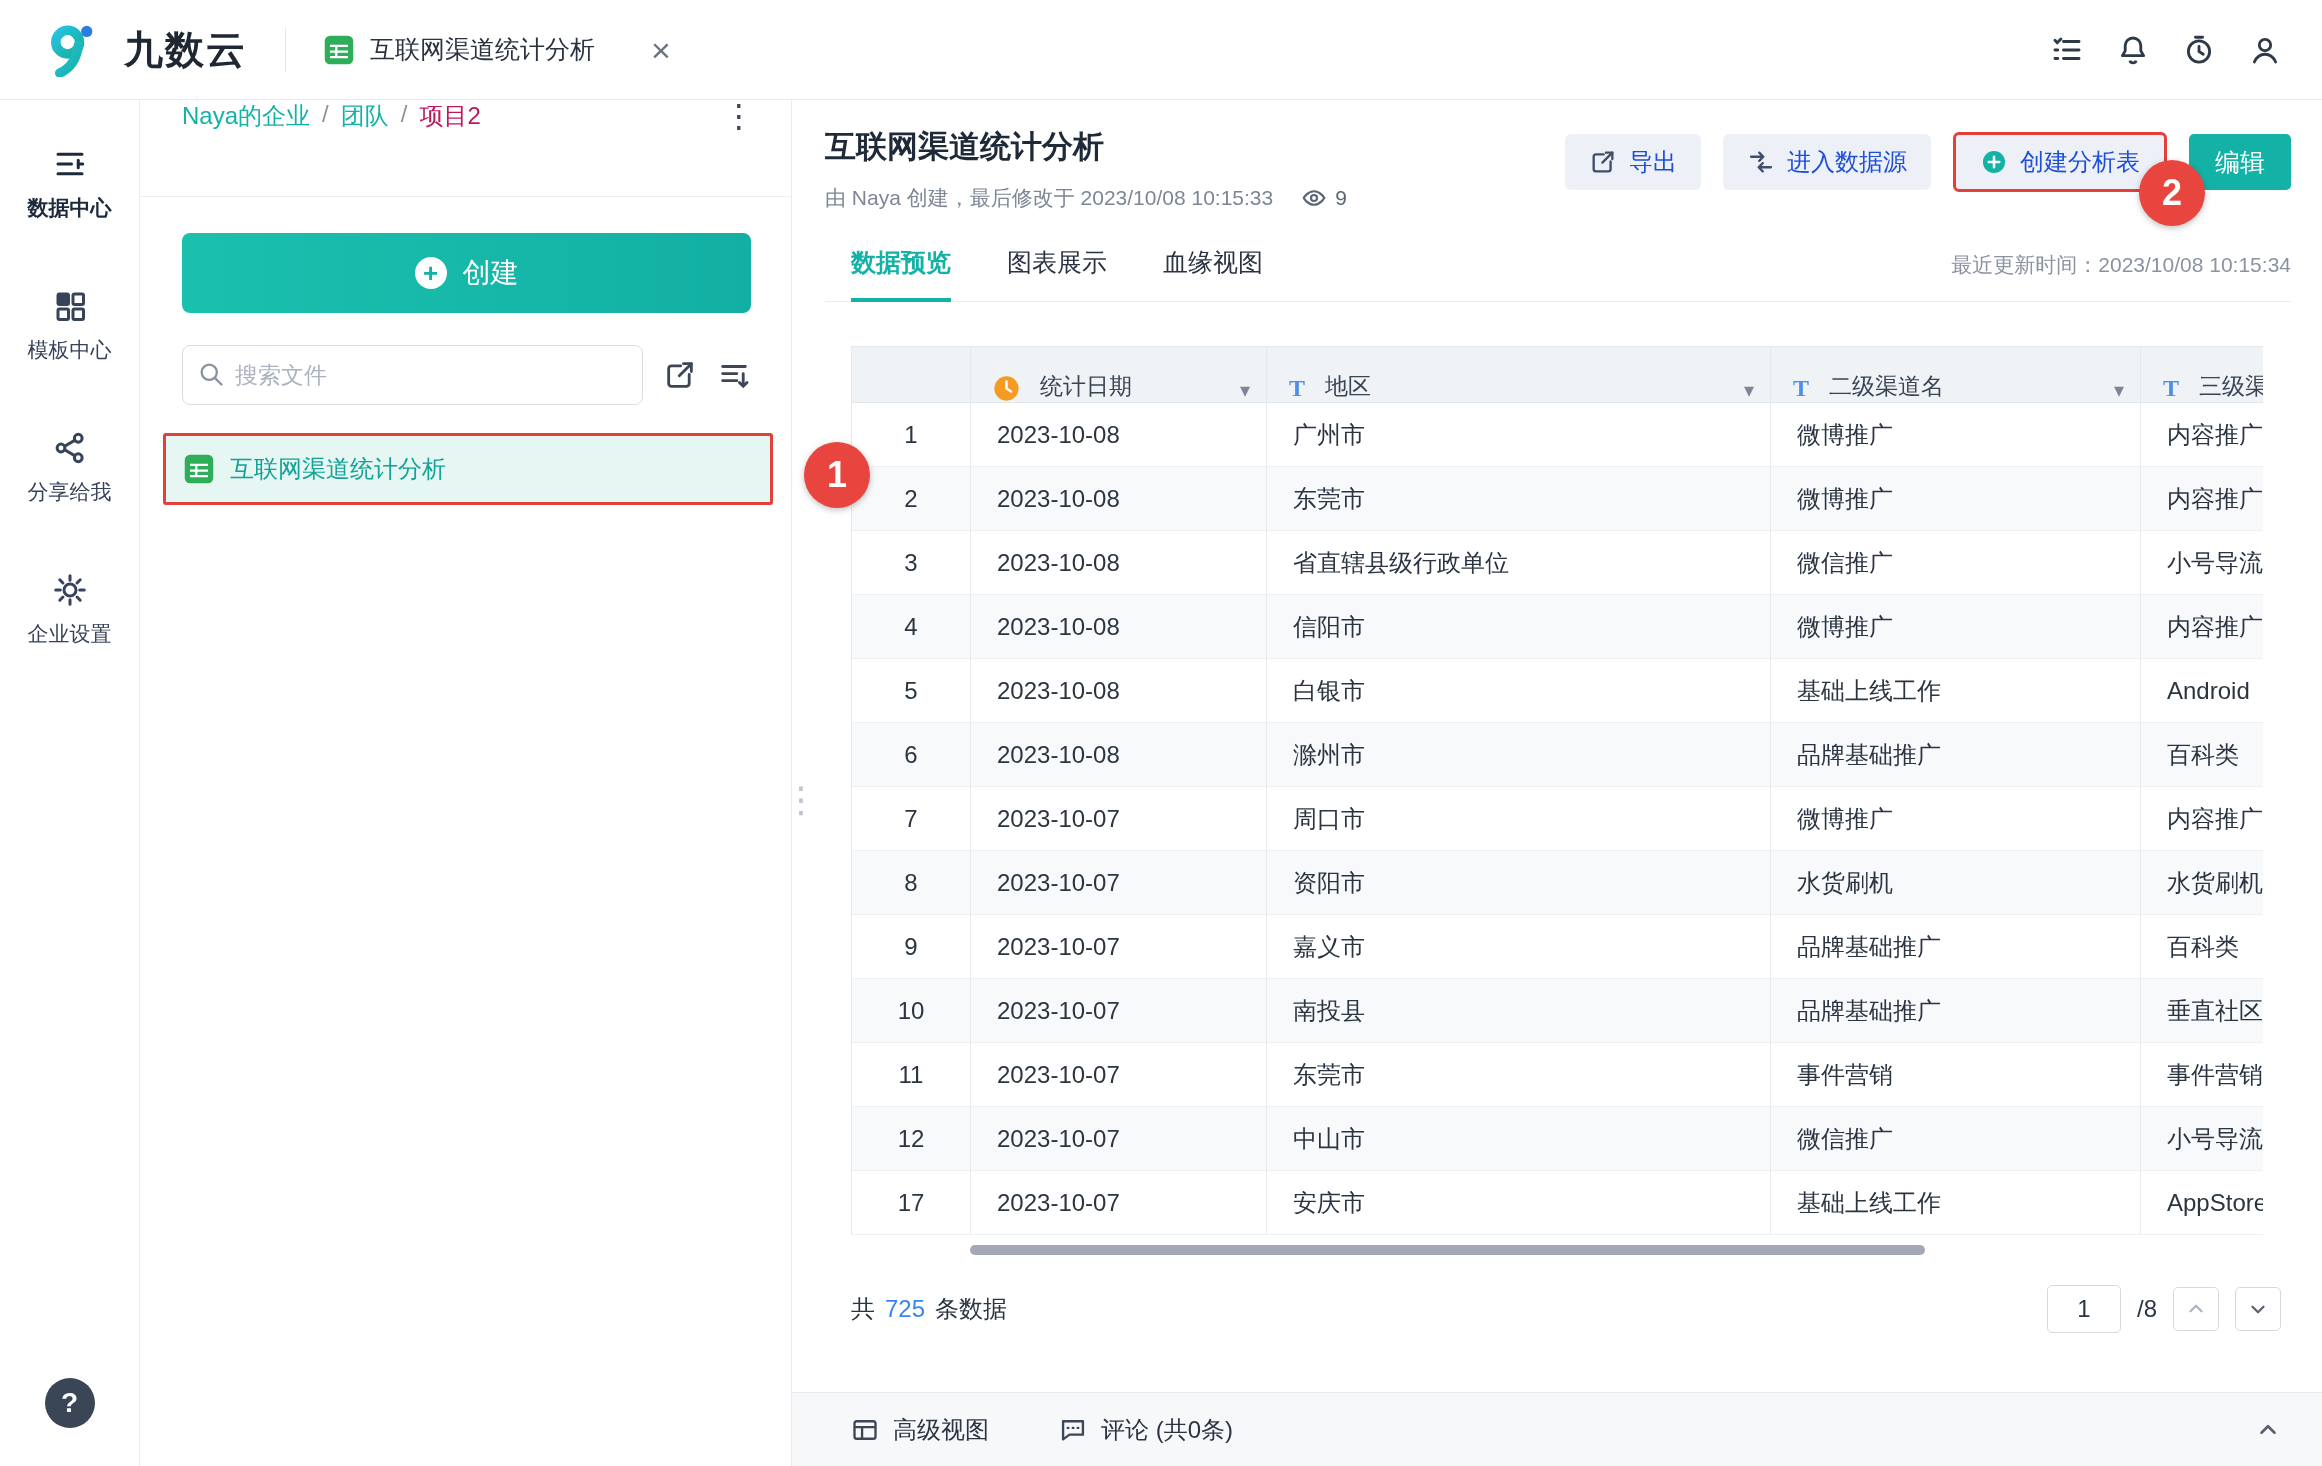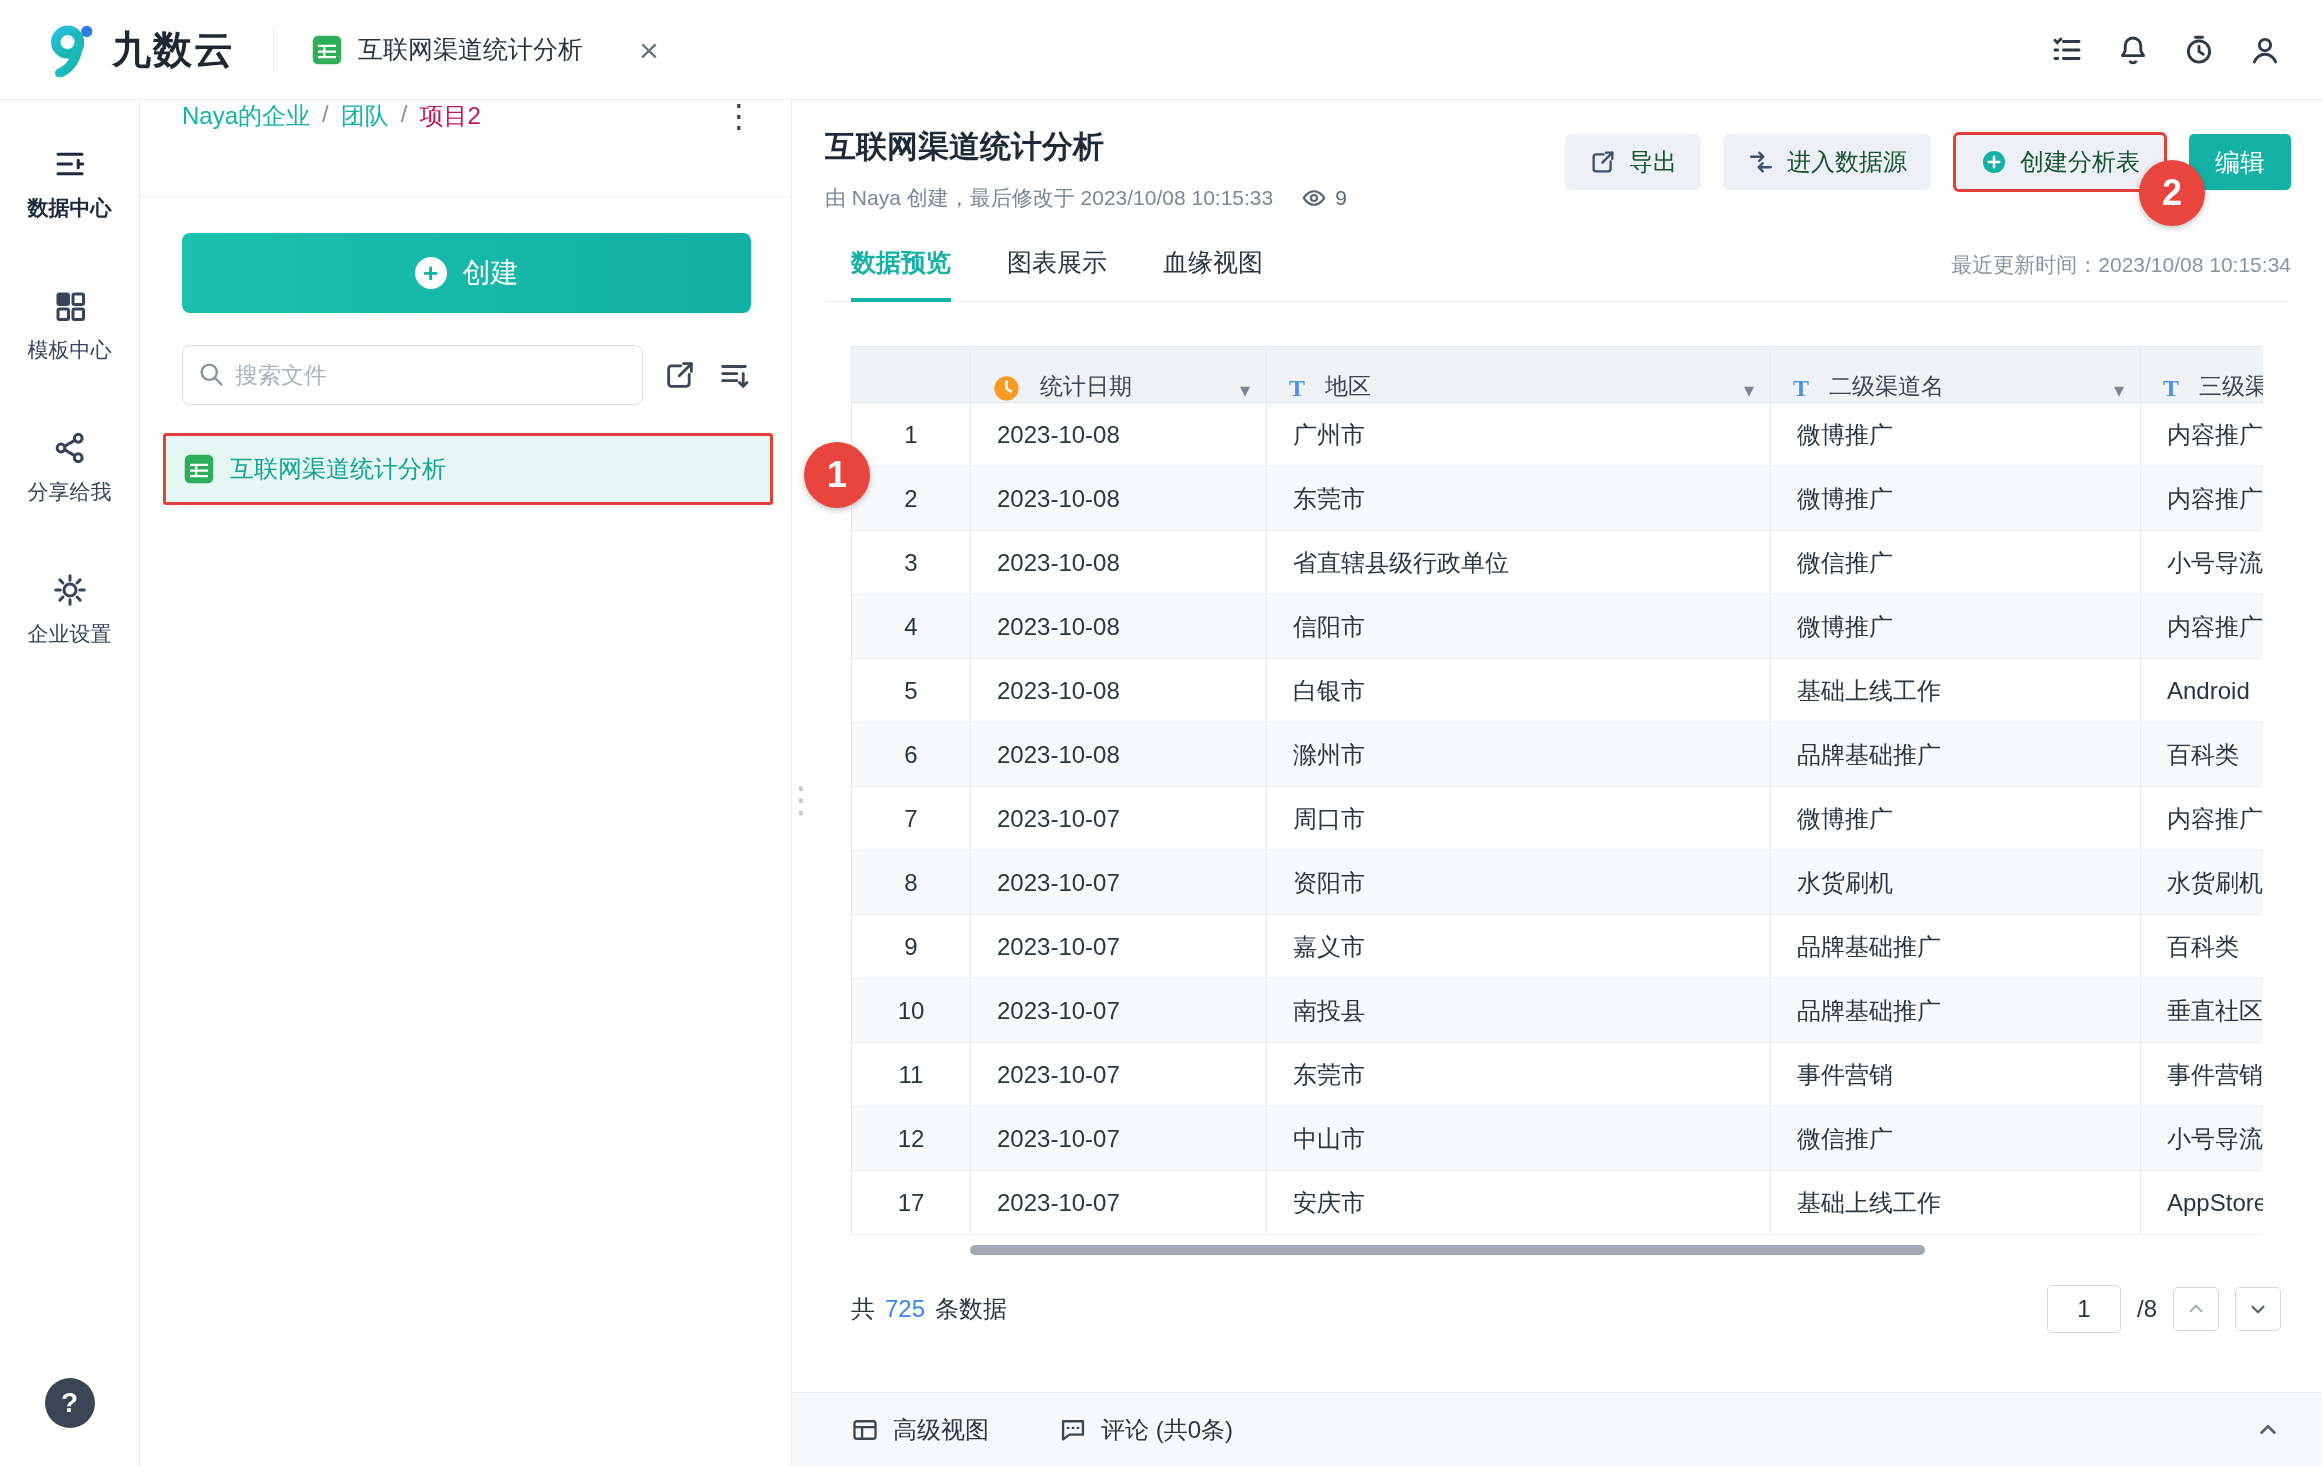--- a/index.html
+++ b/index.html
@@ -8,21 +8,21 @@
     font-family: "Liberation Sans", "DejaVu Sans", sans-serif;
     color: #2b3542; background: #fff; position: relative;
   }
   svg { display: block; }
 
   
   .topbar {
     height: 100px; display: flex; align-items: center;
     padding: 0 40px 0 44px; border-bottom: 1px solid #e9ebef; background: #fff;
   }
-  .logo { display: flex; align-items: center; gap: 14px; }
+  .logo { display: flex; align-items: center; gap: 26px; }
   .logo-name { font-size: 39px; font-weight: 700; color: #1f2733; letter-spacing: 2px; }
   .topbar-divider { width: 1px; height: 44px; background: #e4e7eb; margin: 0 38px; }
   .doc-tab { display: flex; align-items: center; gap: 16px; cursor: default; }
   .doc-tab .tab-title { font-size: 25px; color: #2a3340; }
   .tab-close { font-size: 34px; color: #6b7480; margin-left: 40px; line-height: 1; }
   .topbar-right { margin-left: auto; display: flex; align-items: center; gap: 32px; }
   .tb-ico { width: 34px; height: 34px; color: #2e3947; }
 
   .sheet-ico { width: 30px; height: 30px; flex: none; }
 
@@ -103,21 +103,21 @@
   .main-head {
     margin: 26px 31px 0 33px; display: flex; align-items: flex-start; justify-content: space-between;
   }
   .page-title { font-size: 31px; font-weight: 700; color: #1f2a38; }
   .meta-row { margin-top: 16px; display: flex; align-items: center; gap: 12px; font-size: 21px; color: #7c8694; }
   .eye-wrap { display: flex; align-items: center; gap: 8px; margin-left: 16px; color: #5a6575; }
   .eye-ico { width: 26px; height: 26px; }
   .actions { display: flex; align-items: center; gap: 22px; margin-top: 6px; }
   .btn-light {
     height: 56px; padding: 0 24px; border: none; border-radius: 6px; background: #edf1f7;
-    color: #14532d; font-size: 24px; display: flex; align-items: center; gap: 12px;
+    color: #1d4ed8; font-size: 24px; display: flex; align-items: center; gap: 12px;
     cursor: pointer; font-family: inherit; white-space: nowrap;
   }
   .btn-light .b-ico { width: 28px; height: 28px; color: #3d4f6b; }
   .btn-highlight { border: 3px solid #e3403a; height: 60px; }
   .plus-circle { width: 28px; height: 28px; }
   .btn-primary {
     height: 56px; padding: 0 26px; border: none; border-radius: 5px;
     background: #14b2a6; color: #fff; font-size: 25px; cursor: pointer; font-family: inherit;
     white-space: nowrap;
   }

